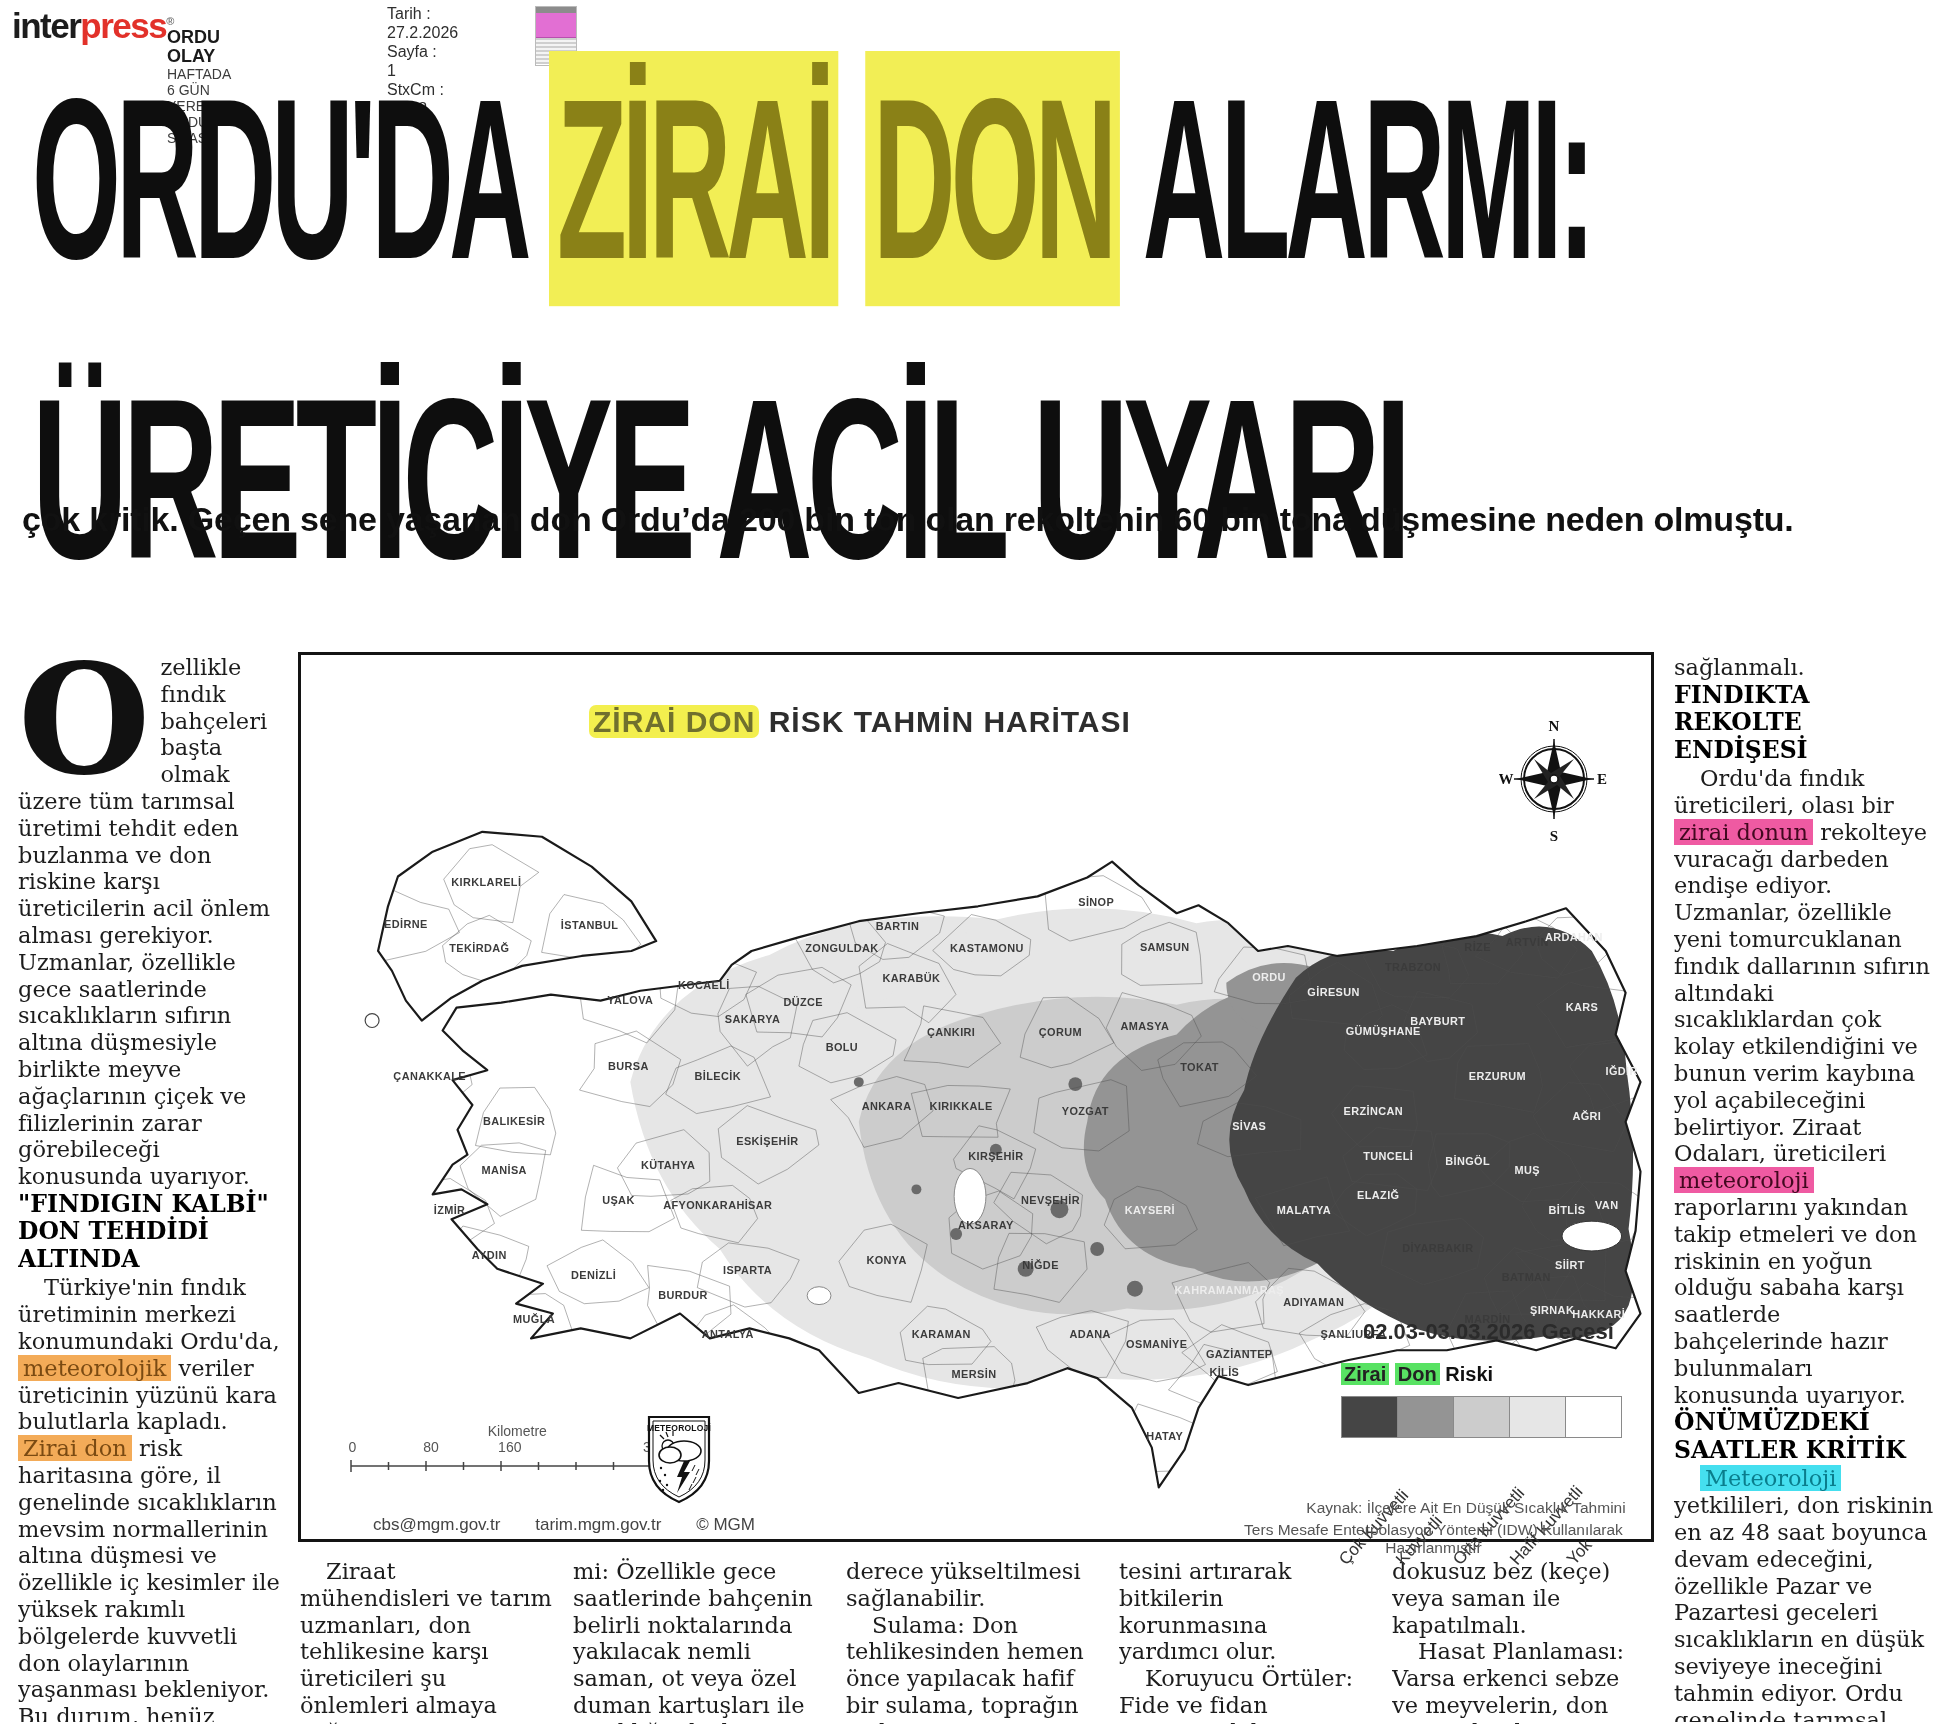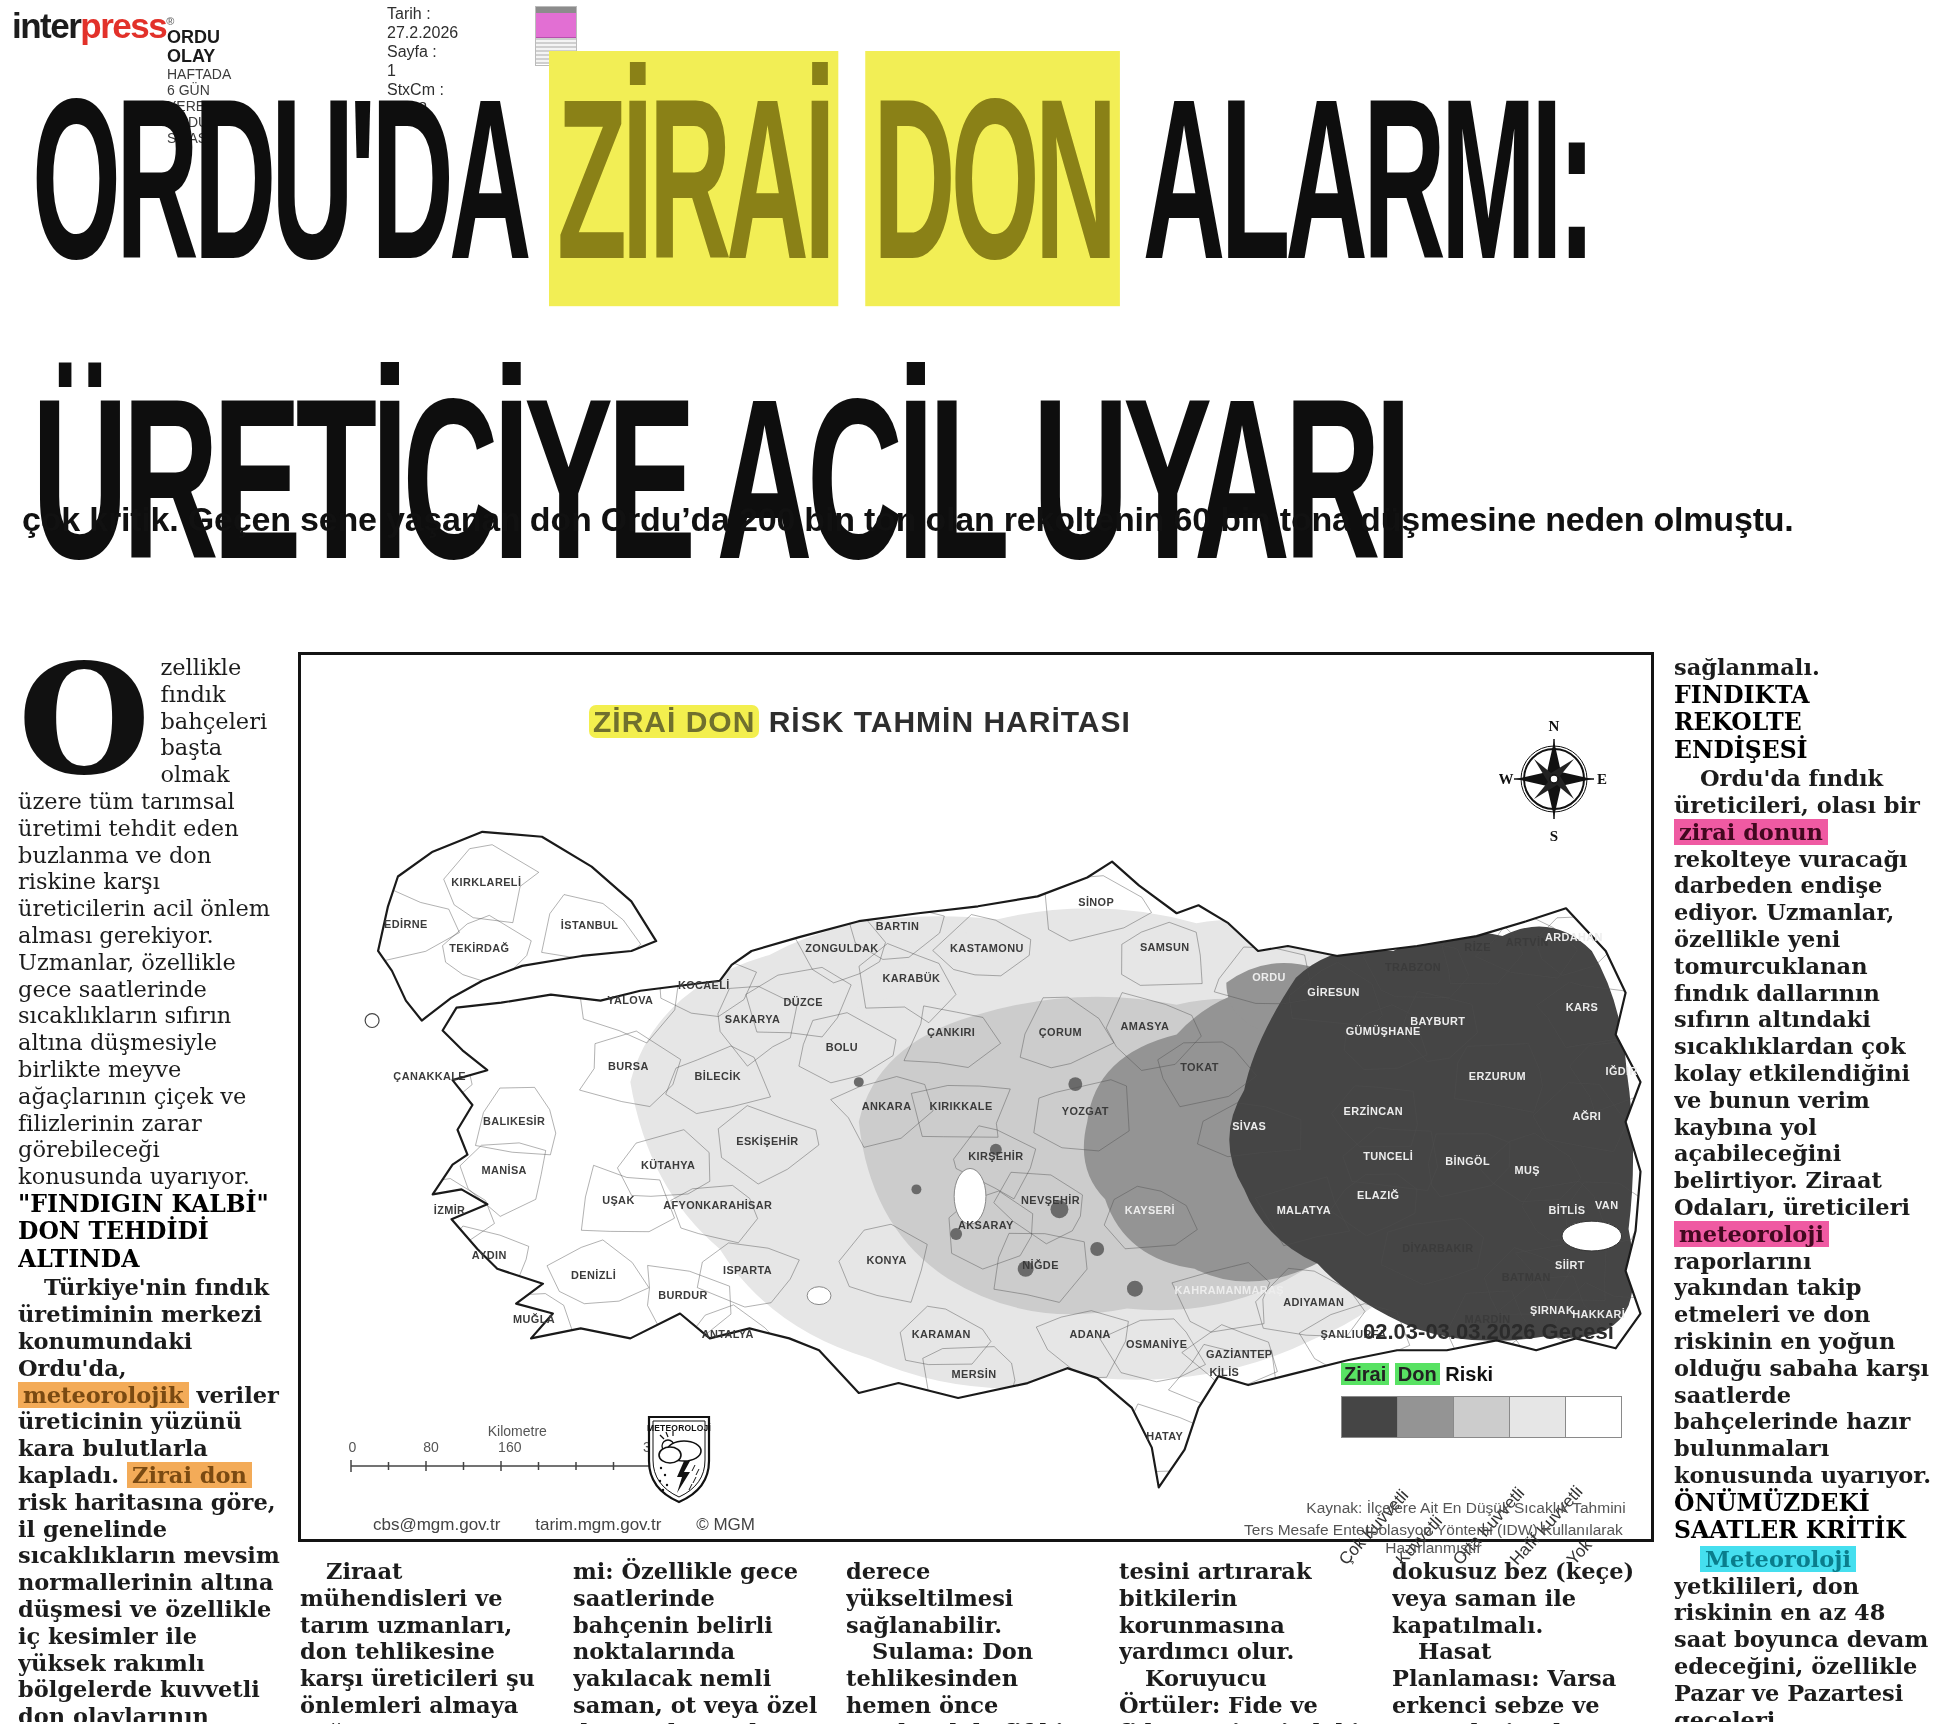--- a/index.html
+++ b/index.html
@@ -34,21 +34,21 @@
   .standfirst .sf-line{white-space:nowrap;}
   .hl{padding:0 5px;}
   .hl-green{background:#58e263;color:#147d28;}
   .hl-cyan{background:#45dfef;color:#0a7d8c;}
   .hl-orange{background:#f3ab58;color:#7a4a12;}
   .hl-pink{background:#ef5aa2;color:#42081f;}
   .hl-yellow{background:#f2ee55;color:#8a8117;}
 
   
   .body-text{font-family:"DejaVu Serif",serif;font-size:22.5px;line-height:26.8px;color:#1c1c1c;}
-  .body-text p{margin:0;font-weight:bold;}
+  .body-text p{margin:0;}
   .body-text p.ind{text-indent:26px;}
   .subhead{font-weight:bold;font-size:23.5px;line-height:27.5px;color:#000;margin:1px 0;}
   .col-left{position:absolute;left:18px;top:654px;width:268px;height:1068px;overflow:hidden;}
   .col-right{position:absolute;left:1674px;top:654px;width:260px;height:1068px;overflow:hidden;}
   .dropcap{float:left;font-family:"DejaVu Serif",serif;font-weight:bold;
            font-size:152px;line-height:116px;margin:8px 10px 0 0;color:#111;}
 
   
   .bottom-col{position:absolute;top:1558px;width:252px;height:166px;overflow:hidden;}
 

